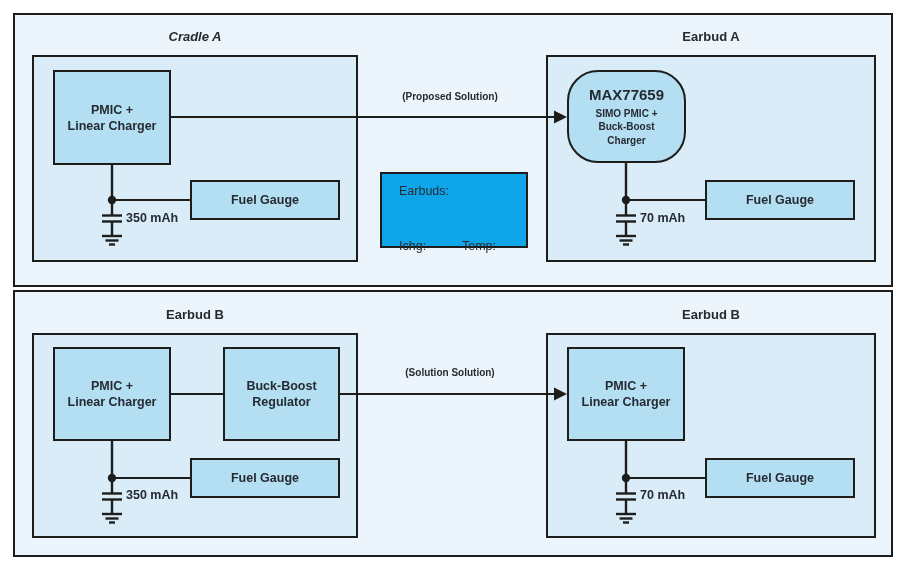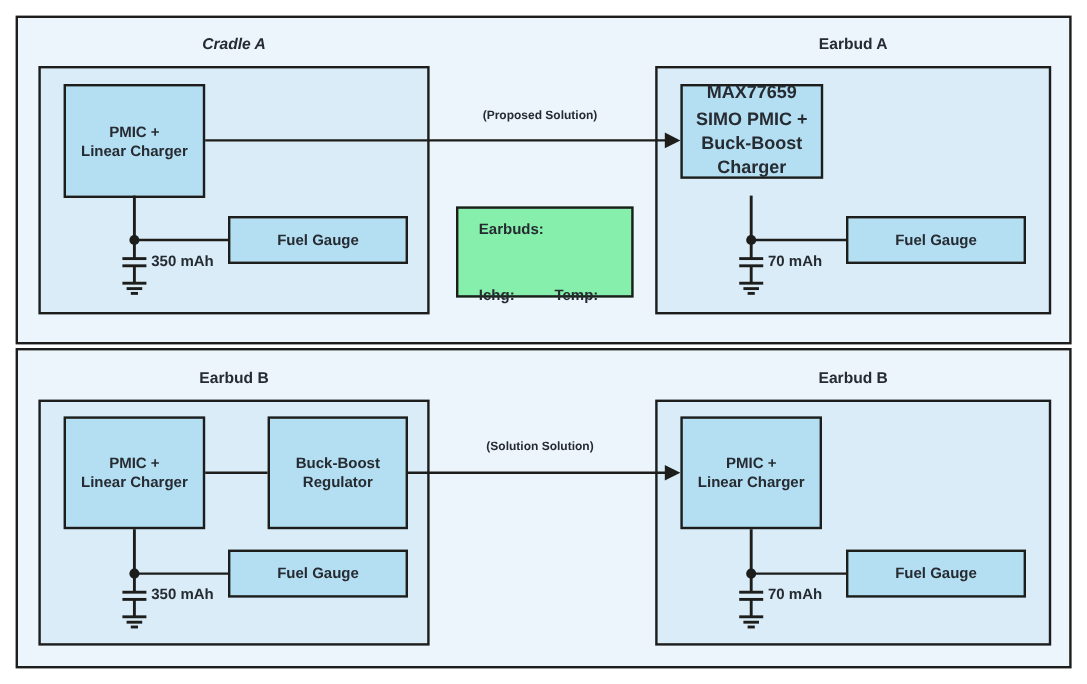--- a/index.html
+++ b/index.html
@@ -54,28 +54,28 @@
     line-height: 15px;
   }
   .batt-label {
     position: absolute;
     font-weight: bold;
     font-size: 12.5px;
     line-height: 14px;
     white-space: nowrap;
   }
   .chip-name { font-size: 15px; line-height: 1.2; margin-bottom: 3px; }
-  .chip-sub  { font-size: 15px; line-height: 1.34; }
+  .chip-sub  { font-size: 10px; line-height: 1.34; }
   .oled-box {
     position: absolute;
     box-sizing: border-box;
-    background: #86efac;
+    background: #0ea5e9;
     border: 2px solid #1d1d1b;
     padding: 10px 15px 0 17px;
-    font-weight: bold;
+    font-weight: normal;
     font-size: 12.5px;
   }
   .oled-header { line-height: 15px; }
   .oled-rows { margin-top: 8px; }
   .oled-row { display: flex; line-height: 13.5px; margin-top: 41px; }
   .oled-cell-left { width: 63px; }
   .wires {
     position: absolute;
     left: 0; top: 0;
     pointer-events: none;
@@ -106,21 +106,21 @@
       </div>
       <div class="oled-row">
         <span class="oled-cell-left">Ichg:</span>
         <span>Temp:</span>
       </div>
     </div>
   </div>
 
   <div class="title" style="left:546px; top:29px; width:330px;">Earbud A</div>
   <div class="container" style="left:546px; top:55px; width:330px; height:207px;"></div>
-  <div class="box" style="left:567px; top:70px; width:119px; height:79px;">
+  <div class="box" style="left:567px; top:70px; width:119px; height:93px;border-radius:31px;">
     <div class="chip-name">MAX77659</div>
     <div class="chip-sub multiline">SIMO PMIC +
 Buck-Boost
 Charger</div>
   </div>
   <div class="box" style="left:705px; top:180px; width:150px; height:40px;">Fuel Gauge</div>
   <div class="batt-label" style="left:640px; top:211px;">70 mAh</div>
 
   <div class="panel" style="left:13px; top:290px; width:880px; height:267px;"></div>
 

